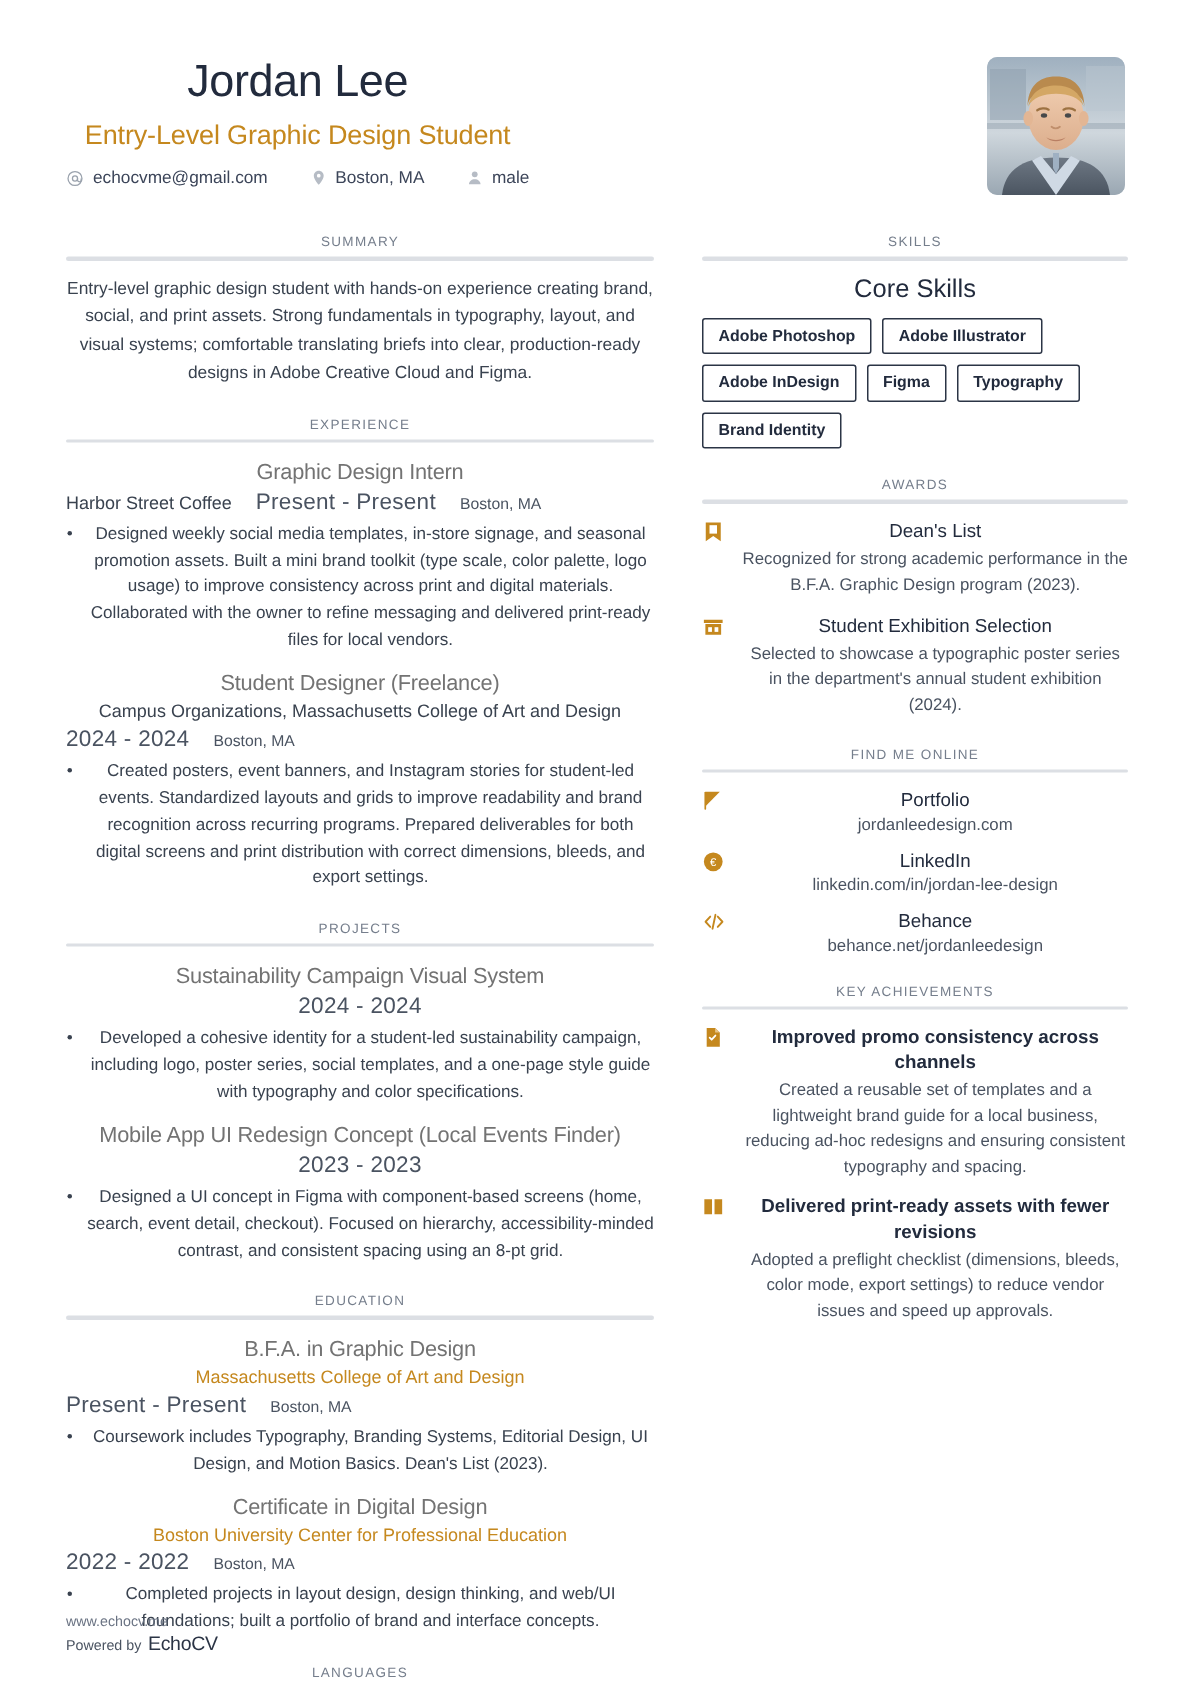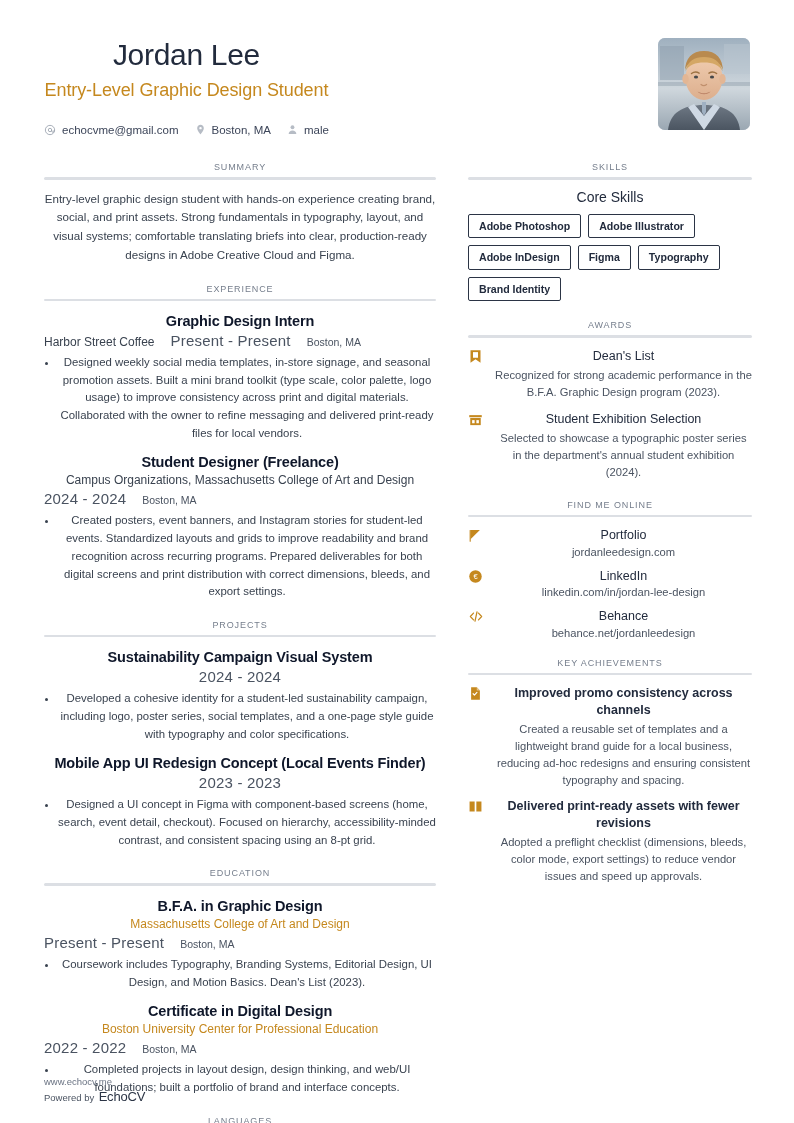--- a/index.html
+++ b/index.html
@@ -15,21 +15,21 @@
   
   .header { display: flex; justify-content: space-between; align-items: flex-start; }
   .name {
     font-size: 30px; font-weight: 400; letter-spacing: -0.3px;
     color: #222b3d; line-height: 1.1;
   }
   .headline {
     margin-top: 9px; font-size: 18px; font-weight: 500;
     color: #c5881e; letter-spacing: -0.1px;
   }
-  .contact-row { margin-top: 22px; display: flex; align-items: center; gap: 16px; }
+  .contact-row { margin-top: 11px; display: flex; align-items: center; gap: 28px; }
   .contact-item { display: flex; align-items: center; gap: 6px; font-size: 11.5px; color: #3c4559; }
   .contact-item svg { display: block; }
   .photo {
     width: 92px; height: 92px; border-radius: 7px; overflow: hidden; flex: none;
     background: #b9c2cc;
   }
   .photo svg { display: block; width: 92px; height: 92px; }
 
   
   .body { display: flex; gap: 32px; margin-top: 26px; align-items: flex-start; }
@@ -42,39 +42,39 @@
   .sec-title {
     font-size: 9px; letter-spacing: 0.9px; color: #757e8c;
     text-transform: uppercase; padding-bottom: 5px;
   }
   .sec-rule { height: 2.5px; background: #dcdfe4; border-radius: 2px; }
 
   
   .summary-text { margin-top: 10px; font-size: 11.6px; line-height: 1.62; color: #39424f; }
 
   .entry { margin-top: 12px; }
-  .entry-title { font-size: 14.5px; font-weight: 700; color: #0f172a; letter-spacing: -0.15px; }
+  .entry-title { font-size: 14.5px; font-weight: 400; color: #737373; letter-spacing: -0.15px; }
   .entry-meta { margin-top: 3px; display: flex; align-items: baseline; gap: 16px; flex-wrap: wrap; }
   .org { font-size: 12px; color: #39424f; }
   .org-gold { font-size: 12px; color: #c5881e; font-weight: 500; }
   .dates { font-size: 15px; color: #4a5361; letter-spacing: 0.2px; }
   .loc { font-size: 10.5px; color: #4a5361; }
   .meta-line { margin-top: 3px; display: flex; align-items: baseline; gap: 16px; }
 
   ul.bullets { margin: 5px 0 0 14px; }
   ul.bullets li { font-size: 11.4px; line-height: 1.55; color: #39424f; margin-bottom: 1px; }
   ul.bullets li::marker { color: #39424f; }
 
   
   .lang-grid { margin-top: 10px; display: flex; gap: 0; }
   .lang { width: 196px; }
   .lang-name { font-size: 12.5px; color: #222b3d; }
 
   
-  .core-skills-title { margin-top: 9px; font-size: 14px; color: #222b3d; font-weight: 400; }
+  .core-skills-title { margin-top: 9px; font-size: 17px; color: #222b3d; font-weight: 400; }
   .chips { margin-top: 9px; display: flex; flex-wrap: wrap; gap: 7px; }
   .chip {
     border: 1px solid #2b3445; border-radius: 2px;
     padding: 6px 10px; font-size: 10.6px; font-weight: bold; color: #222b3d;
     line-height: 1; white-space: nowrap;
   }
 
   .ritem { margin-top: 10px; display: flex; gap: 10px; align-items: flex-start; }
   .ricon { flex: none; width: 17px; padding-top: 1px; color: #c5881e; }
   .ricon svg { display: block; }

